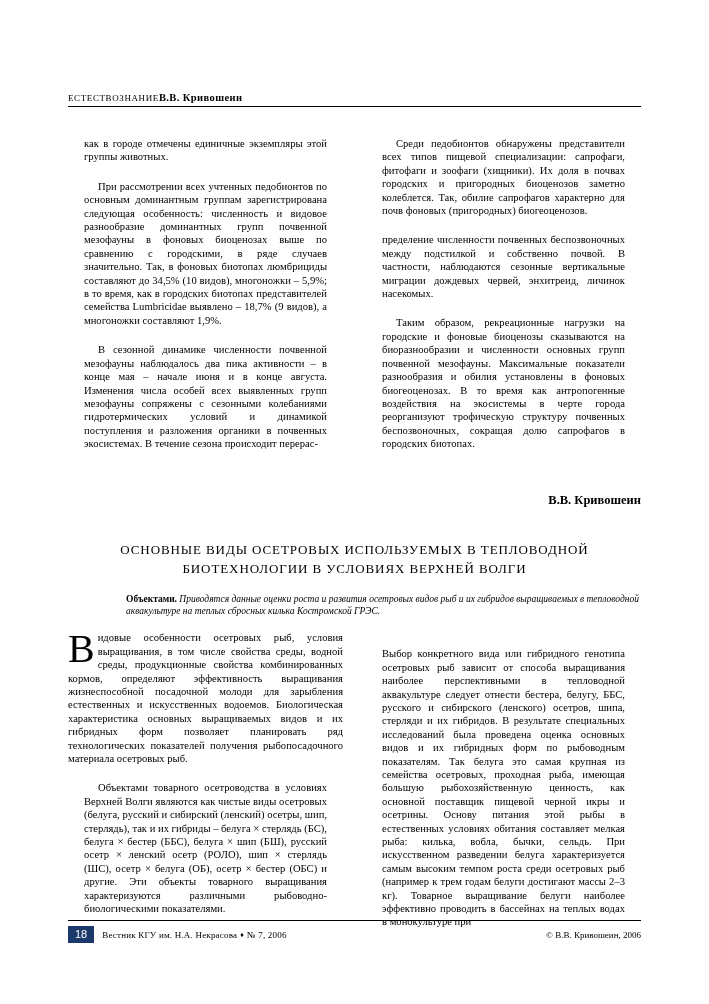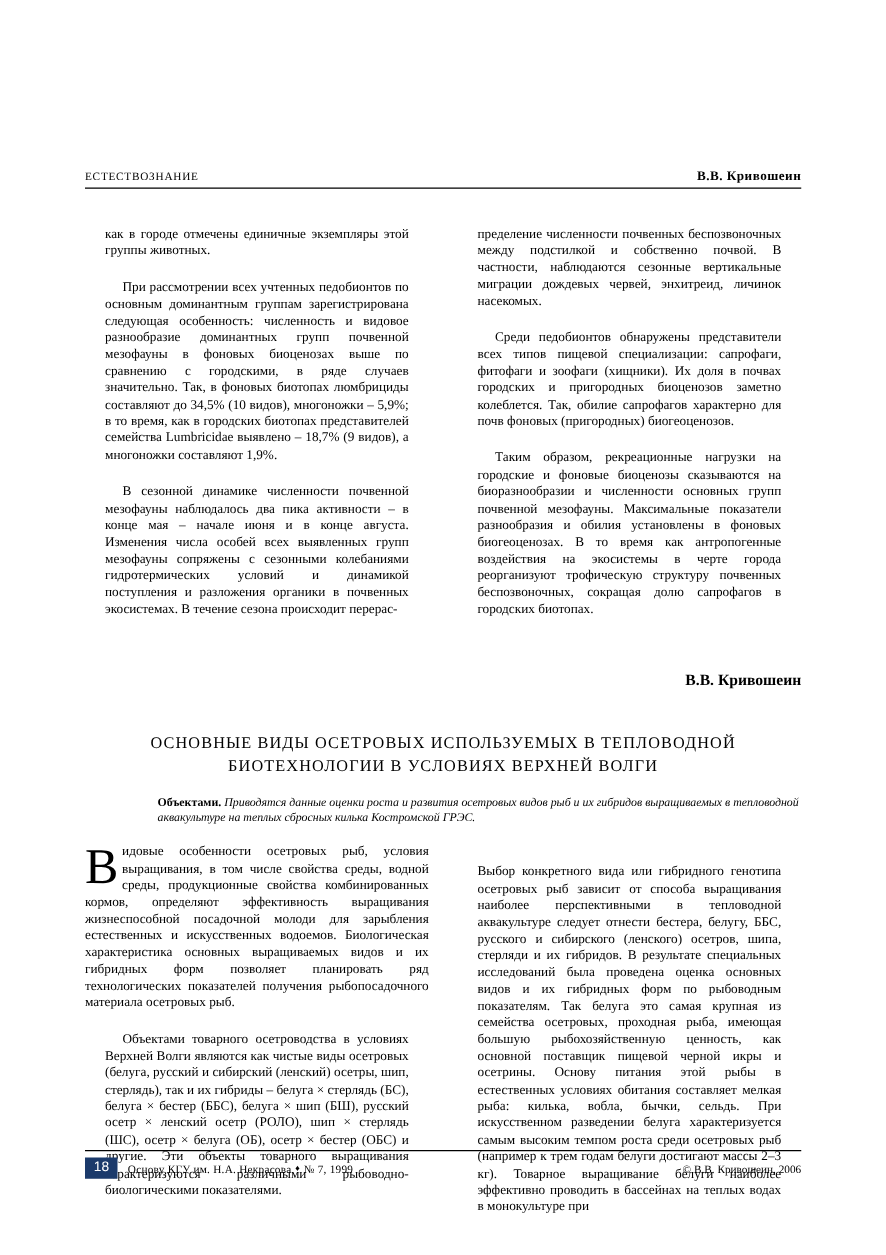--- a/index.html
+++ b/index.html
@@ -19,25 +19,23 @@
   }
   .content {
     position: absolute;
     left: 68px;
     top: 92px;
     width: 573px;
   }
   
   .runhead {
     display: flex;
-    justify-content: space-between;
     align-items: baseline;
     font-size: 9.5px;
     letter-spacing: 0.4px;
-    margin-top: 44px;
   }
   .runhead-left {
     font-family: "Liberation Serif", serif;
     text-transform: uppercase;
     font-size: 9px;
     letter-spacing: 0.6px;
   }
   .runhead-right {
     font-weight: bold;
     font-size: 10.5px;
@@ -170,22 +168,22 @@
     </div>
     <div class="runhead-rule"></div>
 
     <div class="cols">
       <div class="col">
         <p class="body noindent">как в городе отмечены единичные экземпляры этой группы животных.</p>
         <p class="body">При рассмотрении всех учтенных педобионтов по основным доминантным группам зарегистрирована следующая особенность: численность и видовое разнообразие доминантных групп почвенной мезофауны в фоновых биоценозах выше по сравнению с городскими, в ряде случаев значительно. Так, в фоновых биотопах люмбрициды составляют до 34,5% (10 видов), многоножки – 5,9%; в то время, как в городских биотопах представителей семейства Lumbricidae выявлено – 18,7% (9 видов), а многоножки составляют 1,9%.</p>
         <p class="body">В сезонной динамике численности почвенной мезофауны наблюдалось два пика активности – в конце мая – начале июня и в конце августа. Изменения числа особей всех выявленных групп мезофауны сопряжены с сезонными колебаниями гидротермических условий и динамикой поступления и разложения органики в почвенных экосистемах. В течение сезона происходит перерас-</p>
       </div>
       <div class="col">
+        <p class="body">Среди педобионтов обнаружены представители всех типов пищевой специализации: сапрофаги, фитофаги и зоофаги (хищники). Их доля в почвах городских и пригородных биоценозов заметно колеблется. Так, обилие сапрофагов характерно для почв фоновых (пригородных) биогеоценозов.</p>
         <p class="body noindent">пределение численности почвенных беспозвоночных между подстилкой и собственно почвой. В частности, наблюдаются сезонные вертикальные миграции дождевых червей, энхитреид, личинок насекомых.</p>
-        <p class="body">Среди педобионтов обнаружены представители всех типов пищевой специализации: сапрофаги, фитофаги и зоофаги (хищники). Их доля в почвах городских и пригородных биоценозов заметно колеблется. Так, обилие сапрофагов характерно для почв фоновых (пригородных) биогеоценозов.</p>
         <p class="body">Таким образом, рекреационные нагрузки на городские и фоновые биоценозы сказываются на биоразнообразии и численности основных групп почвенной мезофауны. Максимальные показатели разнообразия и обилия установлены в фоновых биогеоценозах. В то время как антропогенные воздействия на экосистемы в черте города реорганизуют трофическую структуру почвенных беспозвоночных, сокращая долю сапрофагов в городских биотопах.</p>
       </div>
     </div>
 
     <div class="author">В.В. Кривошеин</div>
 
     <div class="title">ОСНОВНЫЕ ВИДЫ ОСЕТРОВЫХ ИСПОЛЬЗУЕМЫХ В ТЕПЛОВОДНОЙ БИОТЕХНОЛОГИИ В УСЛОВИЯХ ВЕРХНЕЙ ВОЛГИ</div>
 
     <div class="preamble">
       <span class="lead">Объектами.</span><span> Приводятся данные оценки роста и развития осетровых видов рыб и их гибридов выращиваемых в тепловодной аквакультуре на теплых сбросных килька Костромской ГРЭС.</span>
@@ -203,19 +201,19 @@
       </div>
     </div>
 
   </div>
 
   <div class="footer">
     <div class="footer-rule"></div>
     <div class="footer-row">
       <div class="pagenum">18</div>
       <div class="footer-center">
-        <span>Основу КГУ им. Н.А. Некрасова</span><span class="diamond">♦</span><span>№ 7,  1999</span>
+        <span>Вестник КГУ им. Н.А. Некрасова</span><span class="diamond">♦</span><span>№ 7,  2006</span>
       </div>
       <div class="footer-right">© В.В. Кривошеин, 2006</div>
     </div>
   </div>
 
 </div>
 
 </body></html>

